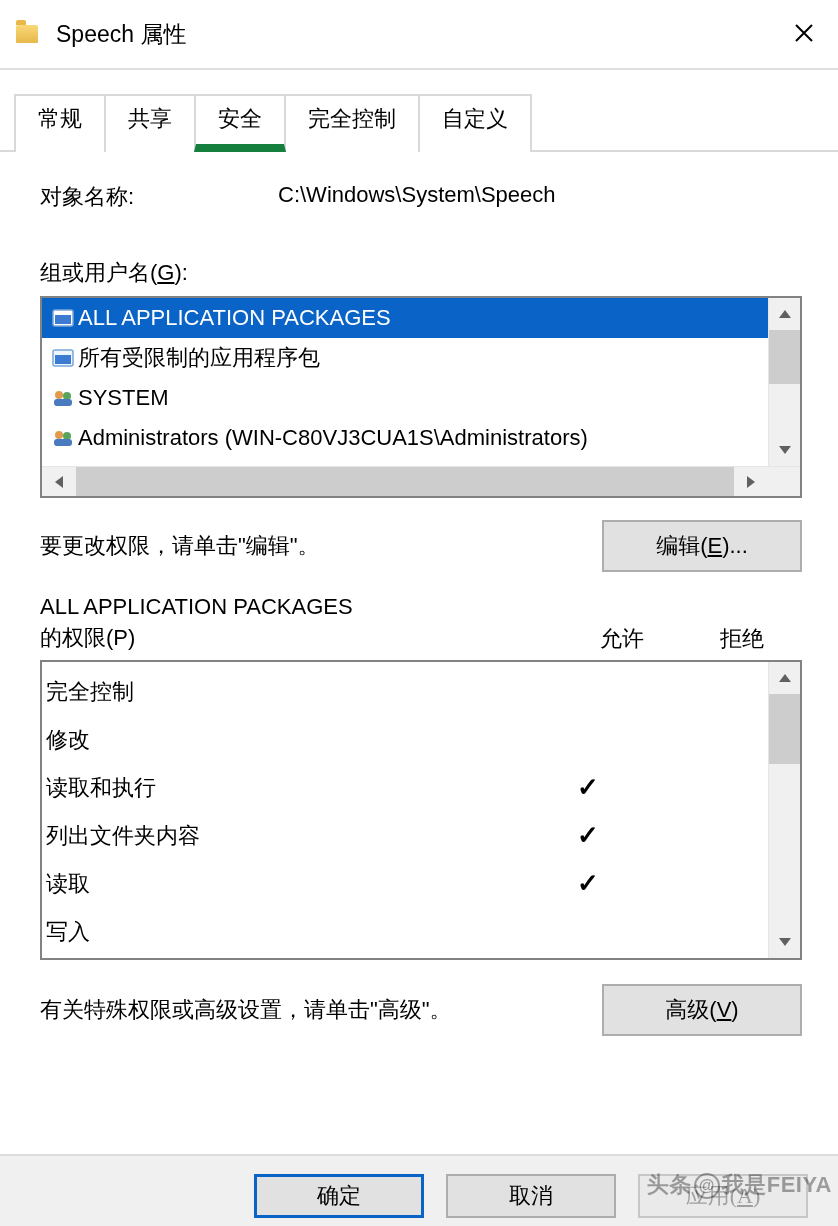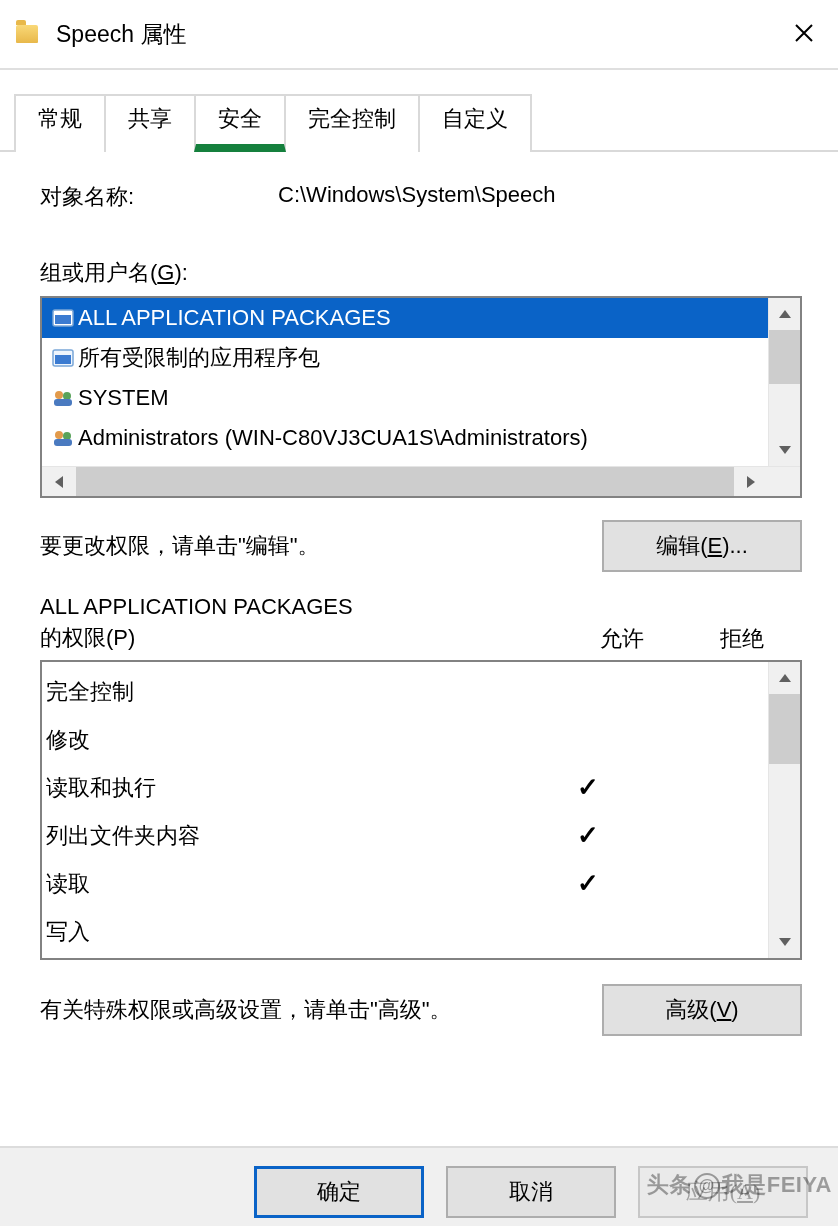--- a/index.html
+++ b/index.html
@@ -150,21 +150,21 @@
     margin-top: 24px;
   }
 
   .footer {
     border-top: 2px solid #dcdcdc;
     padding: 18px 30px 22px 0;
     display: flex; justify-content: flex-end; gap: 22px;
     position: absolute; bottom: 0; left: 0; right: 0;
     background: #f0f0f0;
   }
-  .footer .btn { min-width: 170px; height: 52px; }
+  .footer .btn { min-width: 170px; height: 44px; }
   .btn.primary { border: 3px solid #0a63c7; background: #e1e1e1; }
   .btn.disabled { color: #a0a0a0; border-color: #c7c7c7; background: #eaeaea; font-family: Liberation Serif, serif; }
 
   .watermark {
     position:absolute; right: 6px; bottom: 40px;
     font-size: 22px; color: rgba(0,0,0,0.35); letter-spacing: 0.5px;
     pointer-events:none;
     font-weight:bold;
   }
   .watermark .circ {

